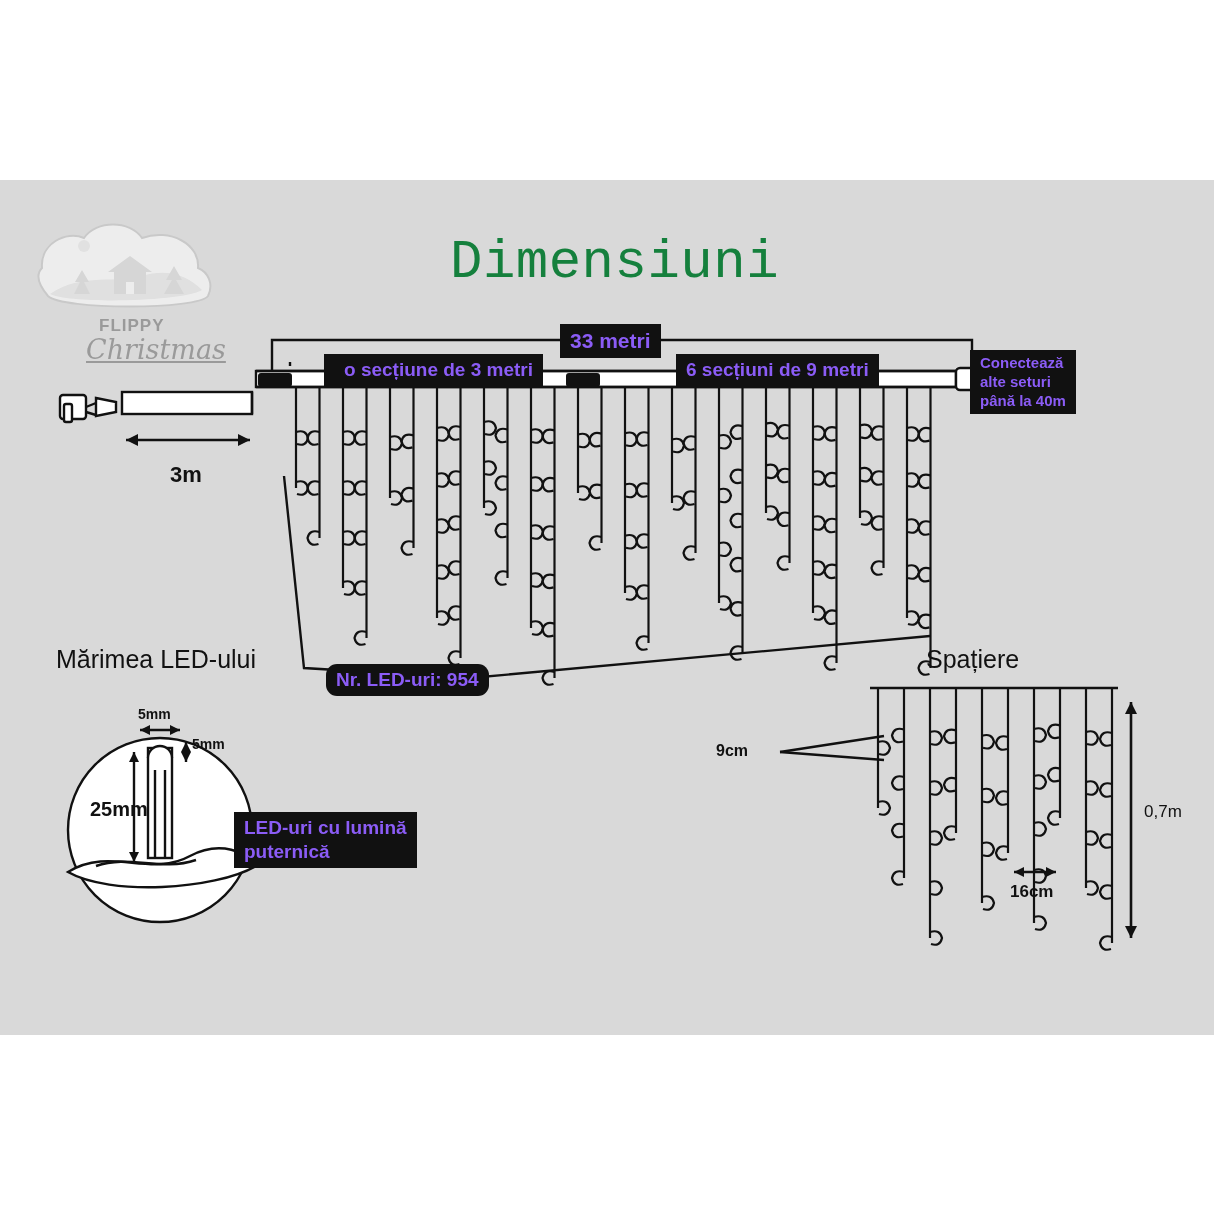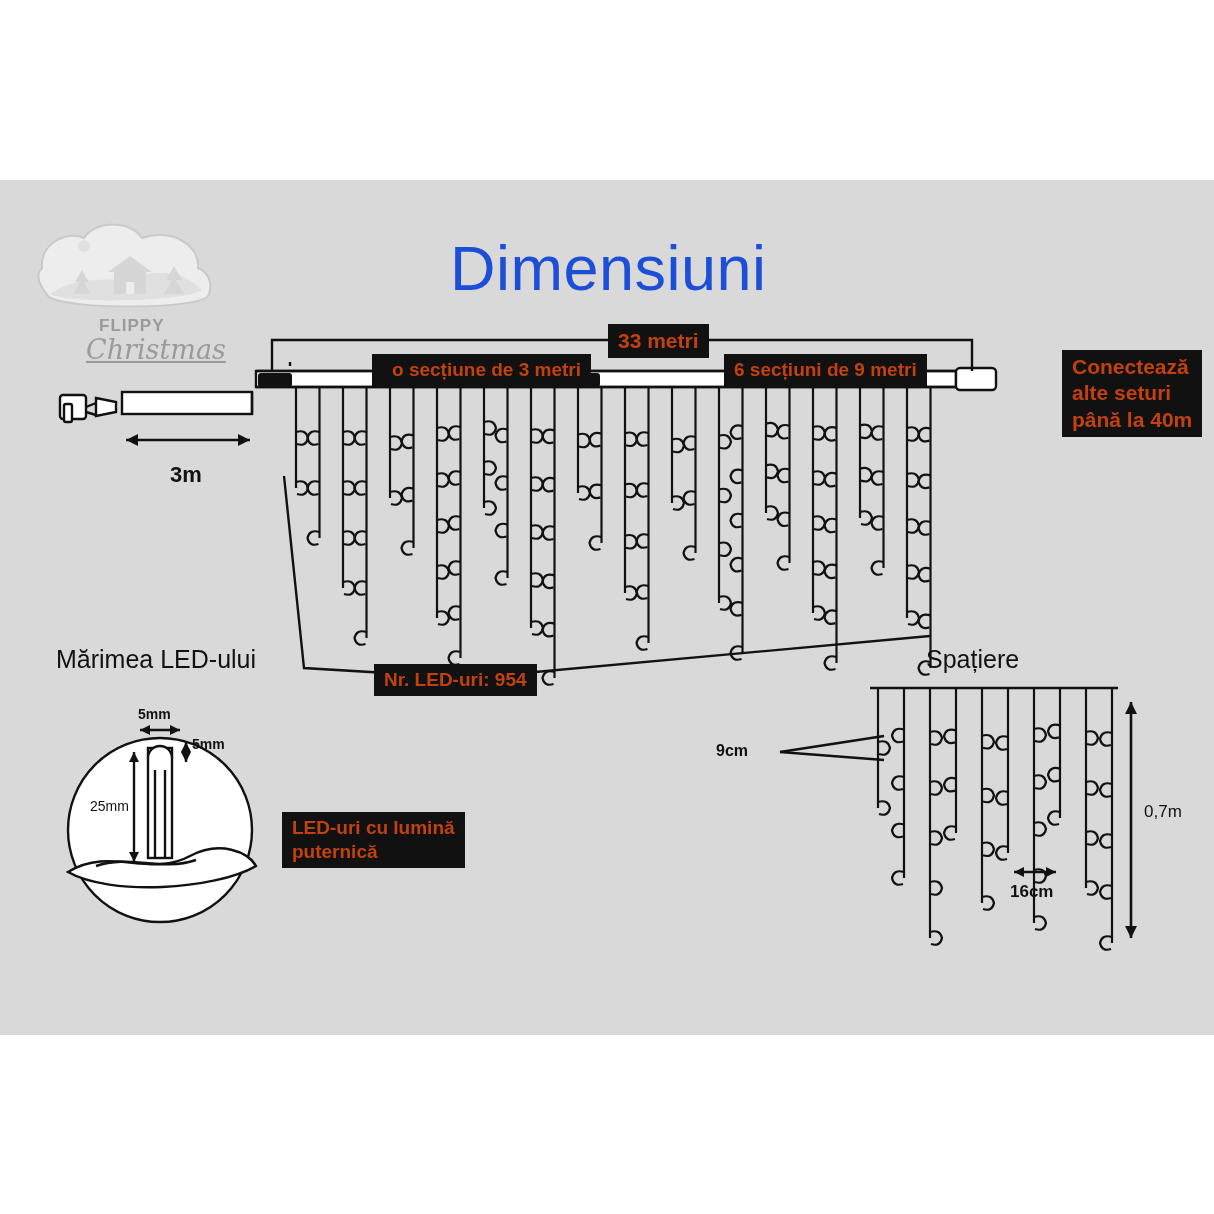--- a/index.html
+++ b/index.html
@@ -1,21 +1,21 @@
 <!DOCTYPE html>
 <html><head>
 <meta charset="utf-8">
 <style>
   html,body{margin:0;padding:0;background:#ffffff;}
   body{width:1214px;height:1214px;font-family:"Liberation Sans", sans-serif;}
   #stage{position:relative;width:1214px;height:1214px;overflow:hidden;background:#ffffff;}
   #panel{position:absolute;left:0;top:180px;width:1214px;height:855px;background:#d9d9d9;}
-  .lbl{position:absolute;background:#111111;color:#c2410c;font-weight:700;padding:4px 10px;white-space:pre;line-height:1.25;margin-left:48px;}
+  .lbl{position:absolute;background:#111111;color:#8b5cf6;font-weight:700;padding:4px 10px;white-space:pre;line-height:1.25;}
   .plain{position:absolute;color:#111111;white-space:pre;}
-  .title{position:absolute;color:#1d4ed8;font-size:63px;letter-spacing:.5px;}
+  .title{position:absolute;color:#15803d;font-size:54px;letter-spacing:.5px;font-family:Liberation Mono, monospace;}
   svg{position:absolute;left:0;top:0;overflow:visible;}
   .wm{position:absolute;left:22px;top:210px;width:240px;height:150px;opacity:.55;}
   .wmtxt1{position:absolute;left:99px;top:316px;font-size:17px;color:#9a9a9a;font-weight:700;letter-spacing:1px;}
   .wmtxt2{position:absolute;left:86px;top:334px;font-size:27px;color:#9a9a9a;font-style:italic;font-family:"DejaVu Serif",serif;text-decoration:underline;}
 </style>
 </head>
 <body>
 
 <div id="stage">
 
@@ -293,30 +293,30 @@
 
       <line x1="1014" y1="872" x2="1056" y2="872" stroke-width="2.6"></line>
       <path d="M1014 872 l10 -5 l0 10 z" fill="#111111" stroke="none"></path>
       <path d="M1056 872 l-10 -5 l0 10 z" fill="#111111" stroke="none"></path>
     </g>
   </svg>
 
   <div class="lbl" style="left:560px;top:324px;font-size:21px;">33 metri</div>
   <div class="lbl" style="left:324px;top:354px;font-size:19px;padding-left:20px;">o secțiune de 3 metri</div>
   <div class="lbl" style="left:676px;top:354px;font-size:19px;">6 secțiuni de 9 metri</div>
-  <div class="lbl" style="left:1014px;top:350px;font-size:21px;">Conectează
+  <div class="lbl" style="left:970px;top:350px;font-size:15px;">Conectează
 alte seturi
 până la 40m</div>
   <div class="plain" style="left:170px;top:462px;font-size:22px;font-weight:700;text-align:center;">3m</div>
-  <div class="lbl" style="left:326px;top:664px;font-size:19px;">Nr. LED-uri: 954</div>
+  <div class="lbl" style="left:326px;top:664px;font-size:19px;border-radius:11px;">Nr. LED-uri: 954</div>
 
   <div class="plain" style="left:56px;top:645px;font-size:25px;">Mărimea LED-ului</div>
   <div class="plain" style="left:138px;top:706px;font-size:14px;font-weight:700;">5mm</div>
   <div class="plain" style="left:192px;top:736px;font-size:14px;font-weight:700;">5mm</div>
-  <div class="plain" style="left:90px;top:798px;font-size:14px;font-weight:400;">25mm</div>
+  <div class="plain" style="left:90px;top:798px;font-size:20px;font-weight:700;">25mm</div>
   <div class="lbl" style="left:234px;top:812px;font-size:19px;">LED-uri cu lumină
 puternică</div>
 
   <div class="plain" style="left:926px;top:645px;font-size:25px;">Spațiere</div>
   <div class="plain" style="left:716px;top:742px;font-size:16px;font-weight:700;">9cm</div>
   <div class="plain" style="left:1144px;top:802px;font-size:17px;font-weight:400;">0,7m</div>
   <div class="plain" style="left:1010px;top:882px;font-size:17px;font-weight:700;">16cm</div>
 
 </div>
 

